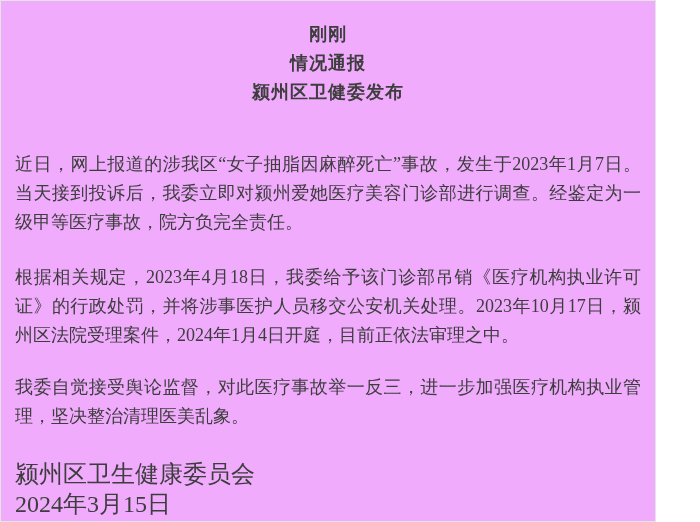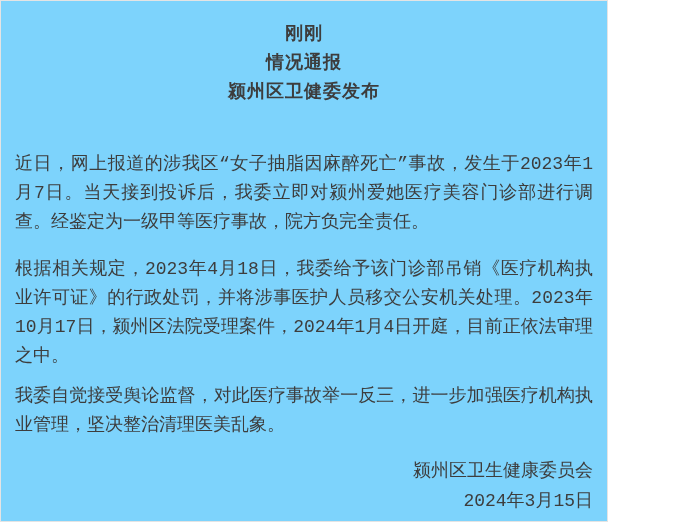--- a/index.html
+++ b/index.html
@@ -2,49 +2,49 @@
 <html><head>
 <meta charset="utf-8">
 <style>
   html, body {
     margin: 0;
     padding: 0;
     background: #ffffff;
   }
   .page {
     box-sizing: border-box;
-    width: 608px;
+    width: 656px;
     height: 522px;
-    background: #7dd3fc;
+    background: #f0abfc;
     border: 1px solid #e4e4e4;
     padding: 19px 14px 0 14px;
-    font-family: Liberation Mono, monospace;
+    font-family: Liberation Serif, serif;
     color: #3d3d3d;
     overflow: hidden;
   }
   .hdr {
     text-align: center;
     font-weight: bold;
     font-size: 18px;
     line-height: 29px;
     letter-spacing: 1px;
   }
   .para {
     margin: 0;
     text-align: justify;
     font-size: 18px;
     line-height: 29px;
   }
   .para-1 { margin-top: 43px; }
-  .para-2 { margin-top: 18px; }
-  .para-3 { margin-top: 11px; }
+  .para-2 { margin-top: 26px; }
+  .para-3 { margin-top: 23px; }
   .footer {
-    margin-top: 16px;
-    text-align: right;
-    font-size: 18px;
+    margin-top: 28px;
+    text-align: left;
+    font-size: 24px;
     line-height: 30px;
   }
 </style>
 </head>
 <body>
 
 <div class="page">
 
   <div class="hdr">
     <div>刚刚</div>

